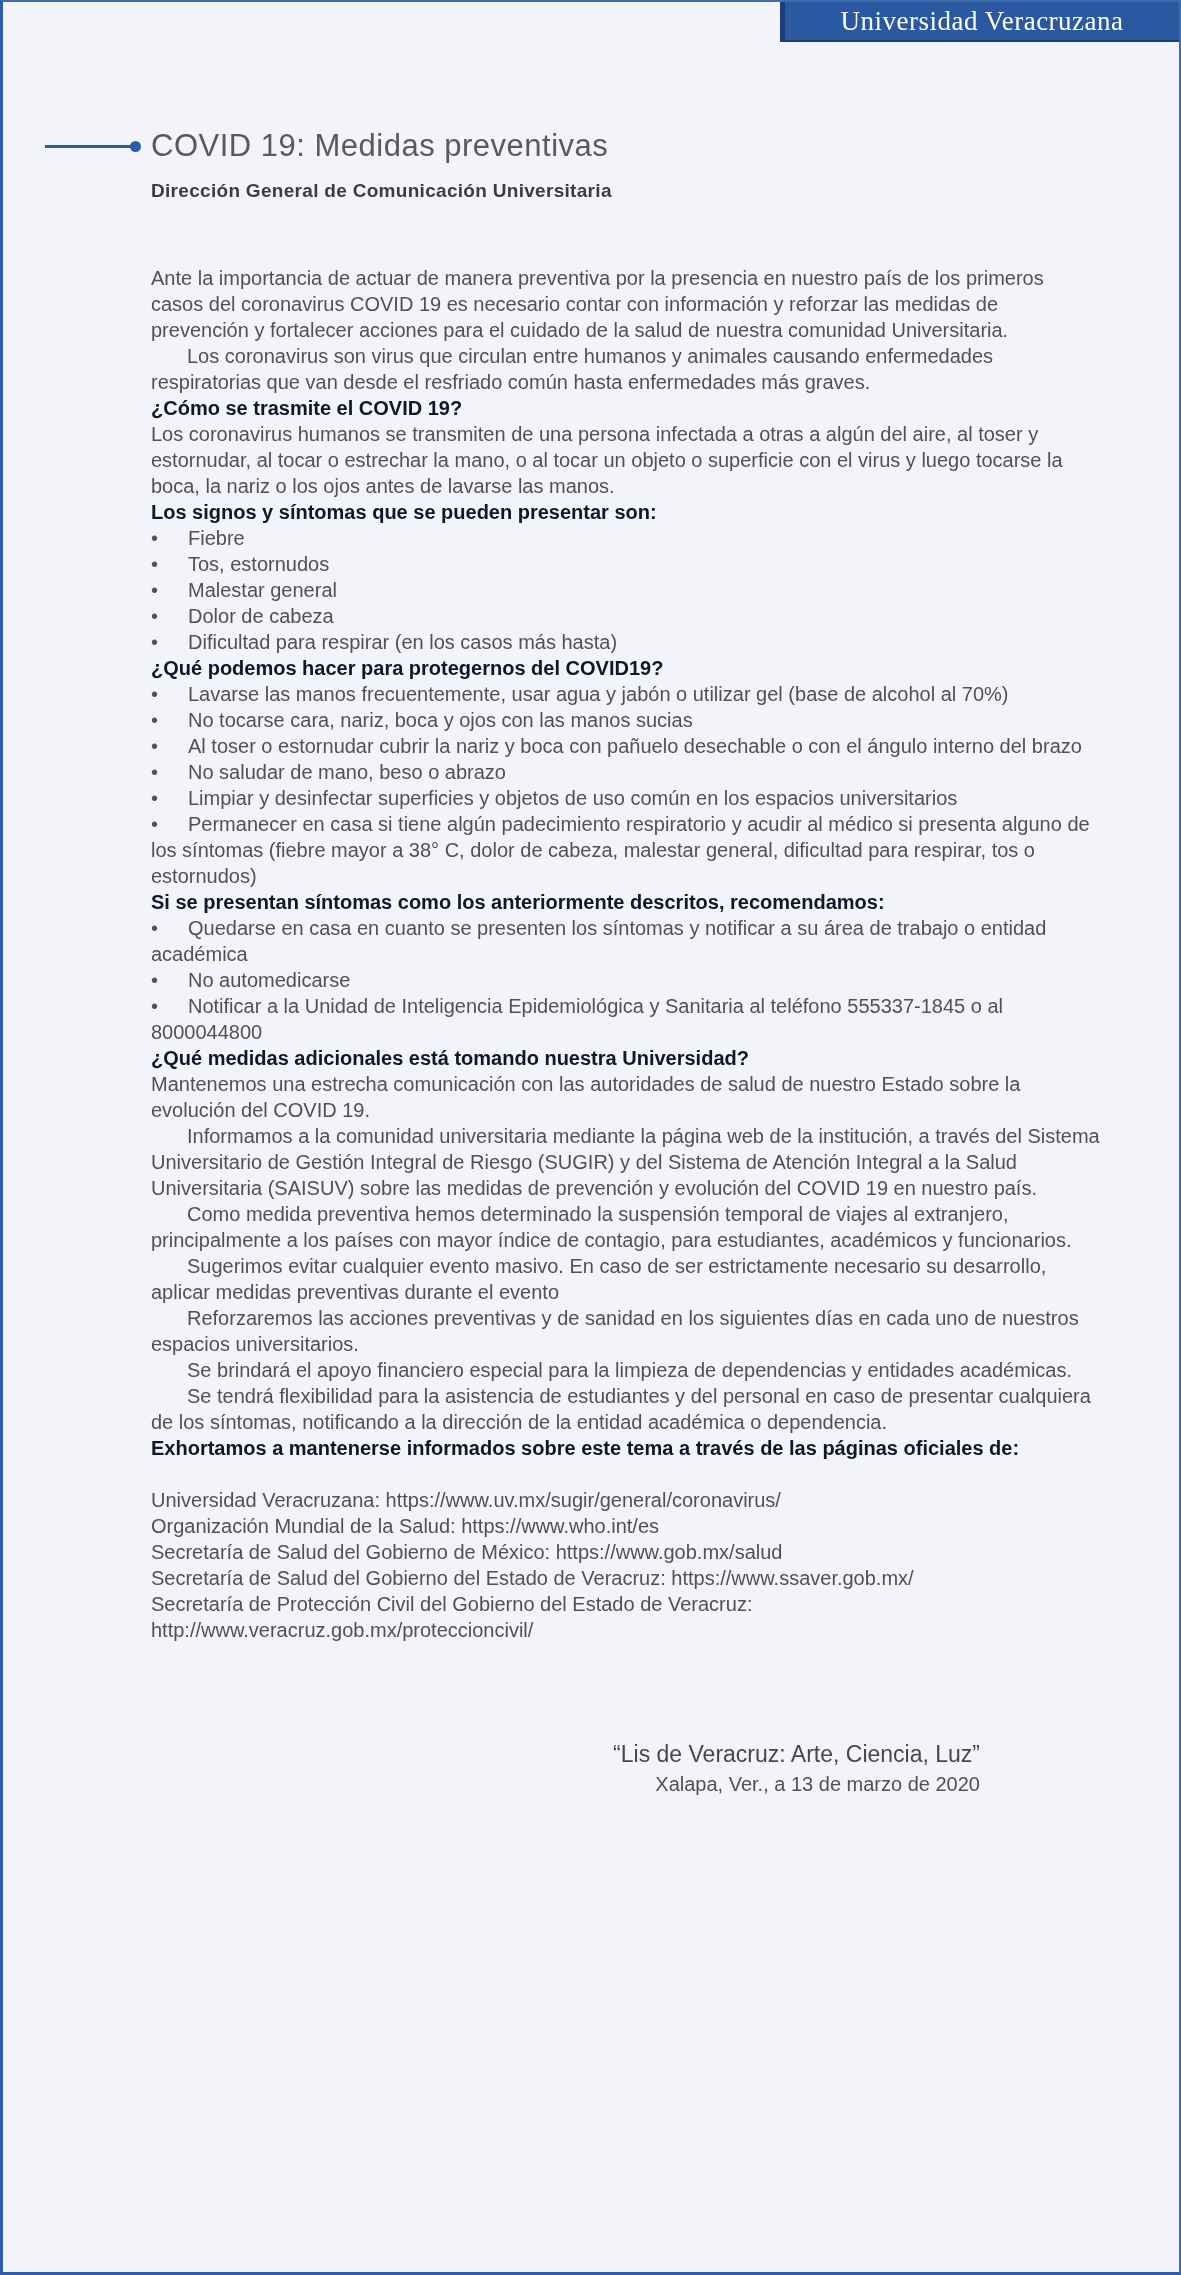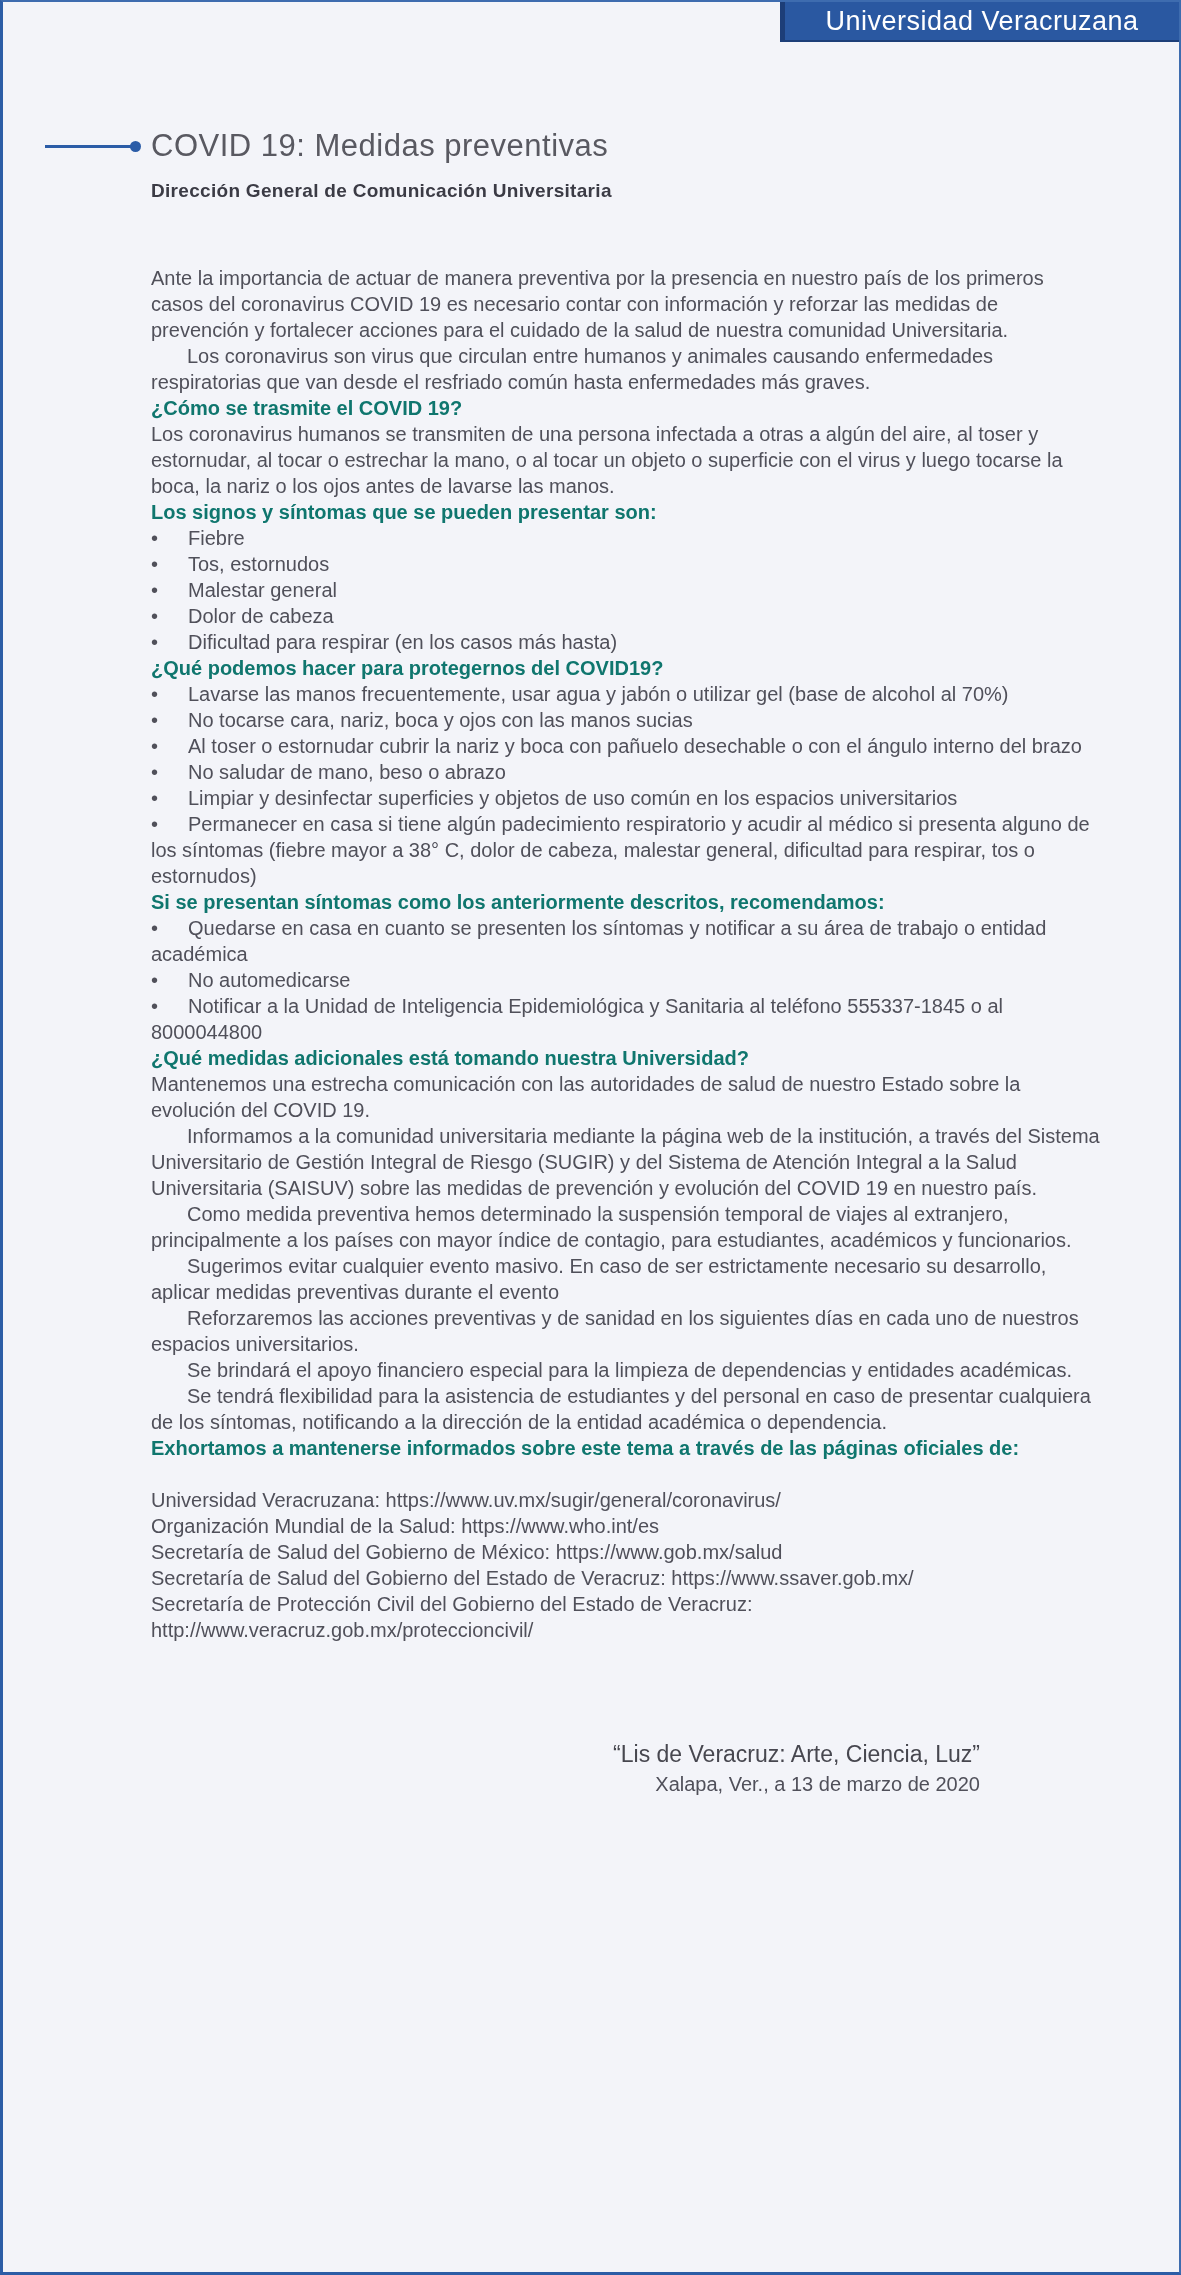--- a/index.html
+++ b/index.html
@@ -19,20 +19,21 @@
     width:399px;height:40px;
     background:#2a58a1;
     border-left:5px solid #1d3e78;
     border-bottom:2px solid #1d3e78;
     box-sizing:border-box;
     display:flex;align-items:center;justify-content:center;
   }
   .banner-label{
     color:#ffffff;font-size:27px;font-weight:500;letter-spacing:0.5px;
     white-space:nowrap;
+    font-family:Liberation Serif, serif;
   }
   .title-row{
     display:flex;align-items:center;
     margin:122px 0 12px 42px;
     height:44px;
   }
   .accent-line{width:86px;height:3px;background:#2b5ca7;}
   .accent-dot{width:11px;height:11px;border-radius:50%;background:#2b5ca7;margin-left:-1px;}
   .page-title{
     margin-left:10px;
@@ -45,21 +46,21 @@
   }
   .content{
     margin:63px 0 0 148px;
     width:950px;
     font-size:20px;line-height:26px;color:#50505a;
   }
   .content p{margin:0;}
   .content p.indent{text-indent:36px;}
   .sec-heading{
     margin:26px 0 0 0;
-    font-weight:700;color:#0f766e;
+    font-weight:700;color:#0f172a;
   }
   ul.bullets{list-style:none;margin:0;padding:0;}
   ul.bullets li{margin:0;padding:0;}
   ul.bullets li::before{content:"\2022";display:inline-block;width:37px;color:#50505a;}
   .links-block{margin-top:26px;}
   .links-block .link-line{display:block;color:#50505a;text-decoration:none;cursor:pointer;}
   .footer{
     margin-top:96px;
     padding-right:121px;
     text-align:right;

